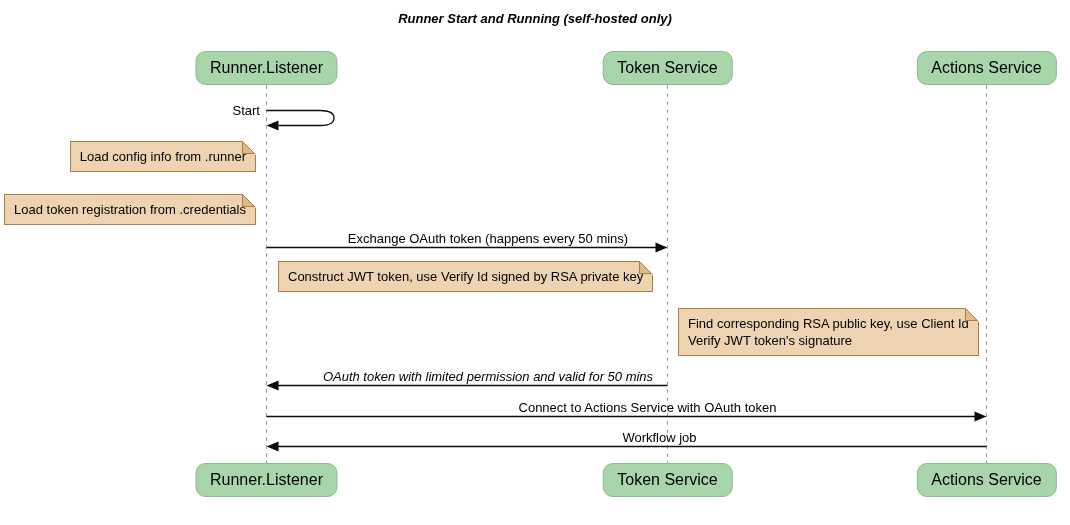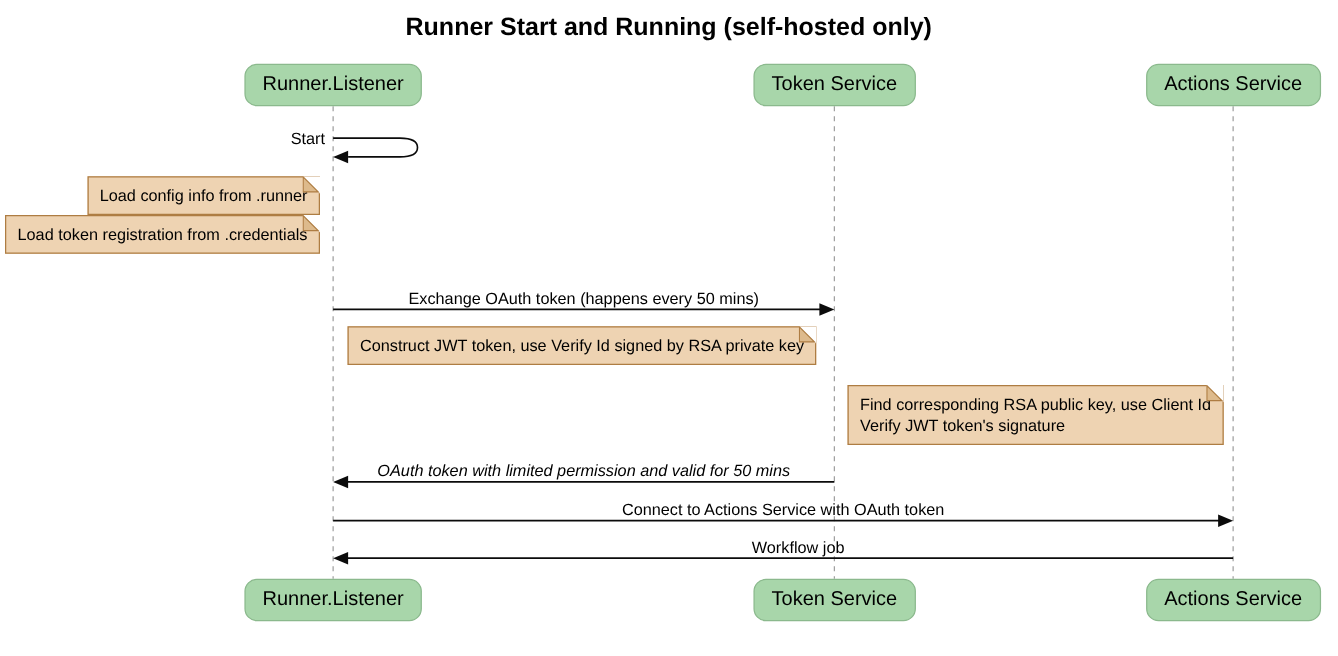--- a/index.html
+++ b/index.html
@@ -19,23 +19,24 @@
     position:relative;
     width:1070px;
     height:525px;
     background:#ffffff;
     overflow:hidden;
   }
   .title {
     position:absolute;
     top:11px; left:0; width:1070px;
     text-align:center;
-    font-size:20px;
+    font-size:13px;
     font-weight:bold;
     color:var(--text);
+    font-style:italic;
   }
   .layer { position:absolute; top:0; left:0; }
   .lifeline {
     stroke:var(--lifeline);
     stroke-width:1;
     stroke-dasharray:4 4;
   }
   .msgline {
     stroke:var(--arrow);
     stroke-width:1.3;
@@ -53,20 +54,21 @@
     padding:6px 14px;
     white-space:nowrap;
     color:var(--text);
   }
   .msg-label {
     position:absolute;
     font-size:13px;
     line-height:15px;
     white-space:nowrap;
     color:var(--text);
+    margin-left:21px;
   }
   .center { text-align:center; }
   .note {
     position:absolute;
     background:var(--note-fill);
     border:1px solid var(--note-border);
     font-size:13px;
     line-height:17px;
     padding:6px 9px;
     white-space:nowrap;
@@ -120,21 +122,21 @@
   <div class="msg-label center" style="left:278px; width:721px; top:430px;">Workflow job</div>
 
   <div class="note" style="right:814px; top:141px;">
     <span>Load config info from .runner</span>
     <svg class="fold" width="14" height="14" viewBox="0 0 14 14">
       <path class="fold-bg" d="M0 0 L14 0 L14 14 Z"></path>
       <path class="fold-flap" d="M0.5 0.5 L12.5 12.5 L0.5 12.5 Z"></path>
     </svg>
   </div>
 
-  <div class="note" style="right:814px; top:172px;">
+  <div class="note" style="right:814px; top:194px;">
     <span>Load token registration from .credentials</span>
     <svg class="fold" width="14" height="14" viewBox="0 0 14 14">
       <path class="fold-bg" d="M0 0 L14 0 L14 14 Z"></path>
       <path class="fold-flap" d="M0.5 0.5 L12.5 12.5 L0.5 12.5 Z"></path>
     </svg>
   </div>
 
   <div class="note" style="left:278px; top:261px;">
     <span>Construct JWT token, use Verify Id signed by RSA private key</span>
     <svg class="fold" width="14" height="14" viewBox="0 0 14 14">

